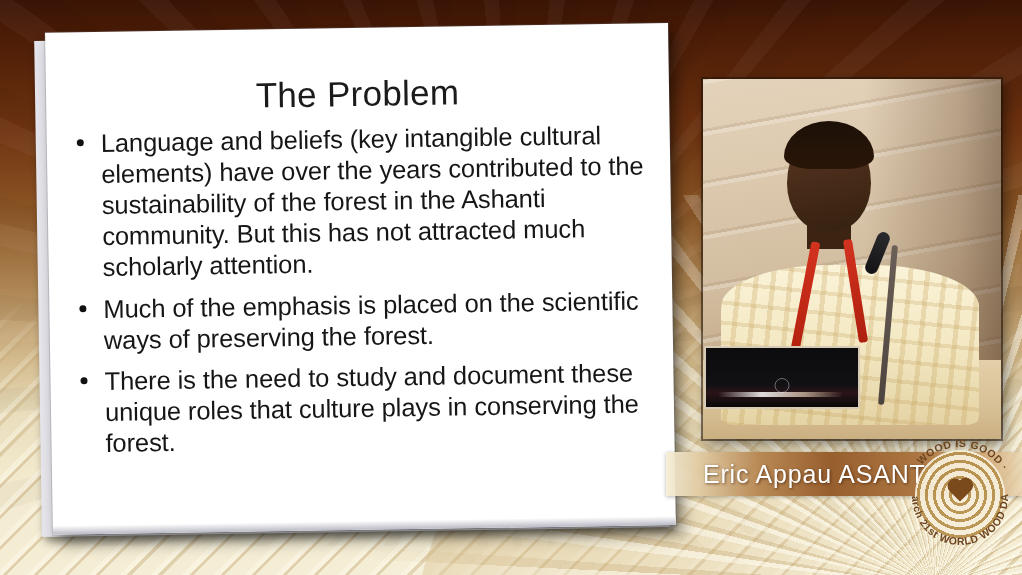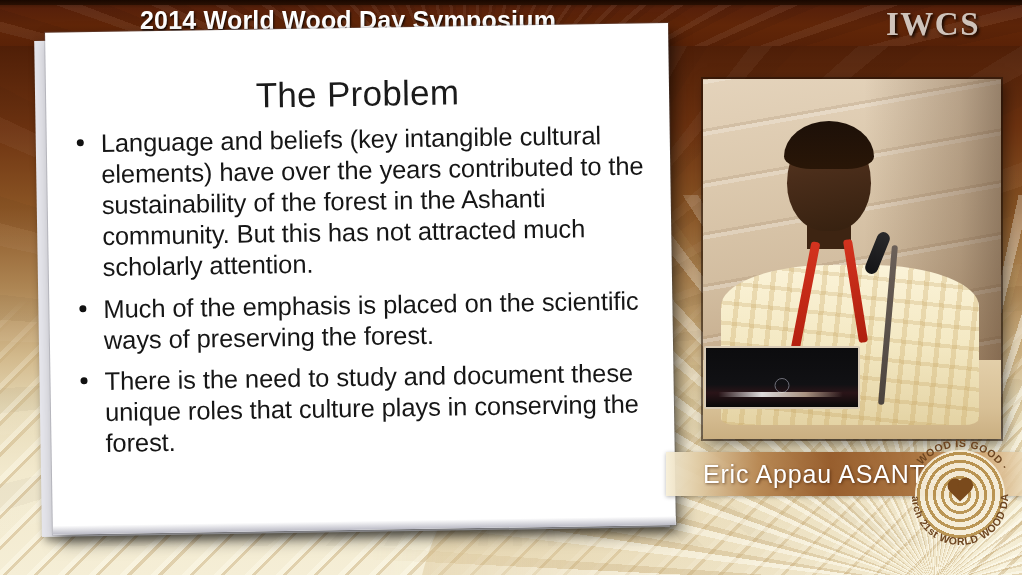--- a/index.html
+++ b/index.html
@@ -426,24 +426,20 @@
 <body>
 
 <div id="stage">
 
   <div class="bg-base"></div>
   <div class="bg-arcs"></div>
   <div class="bg-stripes"></div>
   <div class="bg-swoosh"></div>
   <div class="bg-rays"></div>
 
-  <div class="header-bar">
-    <div class="header-title">2014 World Wood Day Symposium</div>
-    <div class="iwcs-logo">IWCS</div>
-  </div>
 
   <div class="slide-wrap">
     <div class="slide-stack-back"></div>
     <div class="slide-page">
       <h1 class="slide-title">The Problem</h1>
       <ul class="bullets">
         <li>
           <span class="bullet-dot"></span>
           <span>Language and beliefs  (key intangible cultural elements) have over the years contributed to the sustainability of the forest in the Ashanti community. But this has not attracted much scholarly attention.</span>
         </li>

